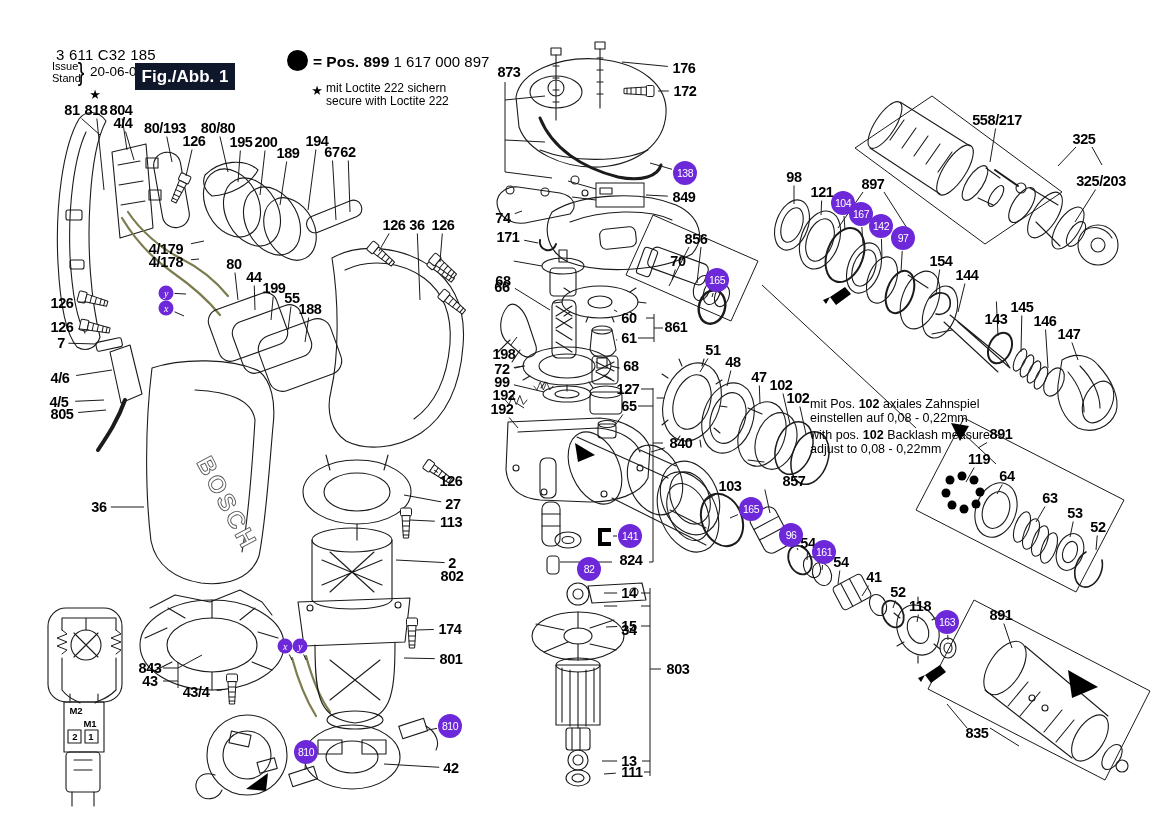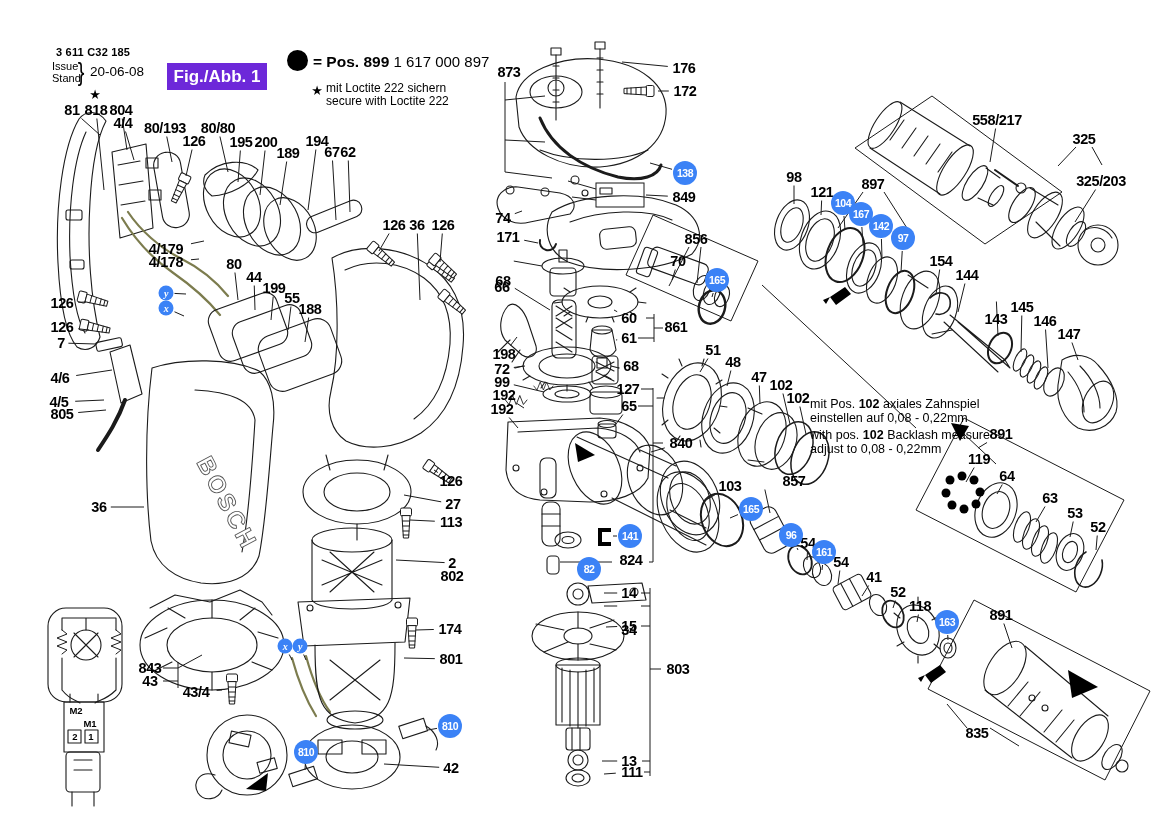--- a/index.html
+++ b/index.html
@@ -3,32 +3,32 @@
 <meta charset="utf-8">
 <style>
   html,body{margin:0;padding:0;background:#9a9a9a;}
   .stage{position:relative;width:1169px;height:826px;background:#ffffff;
          font-family:"Liberation Sans",sans-serif;color:#000;overflow:hidden;}
   svg{position:absolute;left:0;top:0;}
   .part-label{position:absolute;transform:translate(-50%,-50%);font-weight:bold;
     font-size:14.5px;letter-spacing:-0.4px;white-space:nowrap;line-height:1;}
   .part-label.sm{font-size:9.5px;letter-spacing:0;}
   .badge{position:absolute;transform:translate(-50%,-50%);width:24px;height:24px;
-    border-radius:50%;background:#3b82f6;color:#fff;font-weight:bold;font-size:10.5px;
+    border-radius:50%;background:#6d28d9;color:#fff;font-weight:normal;font-size:10.5px;
     display:flex;align-items:center;justify-content:center;letter-spacing:-0.5px;}
   .badge.small{width:15px;height:15px;font-size:10px;font-style:italic;
     font-family:"Liberation Serif",serif;}
-  .hdr-num{position:absolute;left:56px;top:46px;font-size:11px;letter-spacing:0.2px;font-weight:bold;}
+  .hdr-num{position:absolute;left:56px;top:46px;font-size:15px;letter-spacing:0.2px;}
   .issue{position:absolute;left:52px;top:60px;font-size:11px;line-height:12px;}
   .brace{position:absolute;left:77px;top:58px;font-size:25px;font-weight:normal;
     transform:scaleX(0.8);}
   .issue-date{position:absolute;left:90px;top:64px;font-size:13.5px;}
-  .figbox{position:absolute;left:135px;top:63px;width:100px;height:27px;background:#6d28d9;
+  .figbox{position:absolute;left:135px;top:63px;width:100px;height:27px;background:#0f172a;
     color:#fff;font-weight:bold;font-size:17px;display:flex;align-items:center;
-    justify-content:center;margin-left:32px;}
+    justify-content:center;}
   .star{position:absolute;transform:translate(-50%,-50%);font-size:13px;}
   .legend-dot{position:absolute;left:287px;top:50px;width:21px;height:21px;
     border-radius:50%;background:#000;}
   .legend-pos{position:absolute;left:313px;top:53px;font-size:15px;}
   .legend-pos b{font-size:15.5px;}
   .loctite{position:absolute;left:326px;top:82px;font-size:12px;line-height:13px;}
   .note-backlash{position:absolute;left:810px;top:398px;font-size:12.5px;line-height:13.5px;}
   .note-backlash .en{margin-top:4px;}
   .mods{position:absolute;left:755px;top:738px;font-size:12.5px;line-height:13px;}
 </style>

